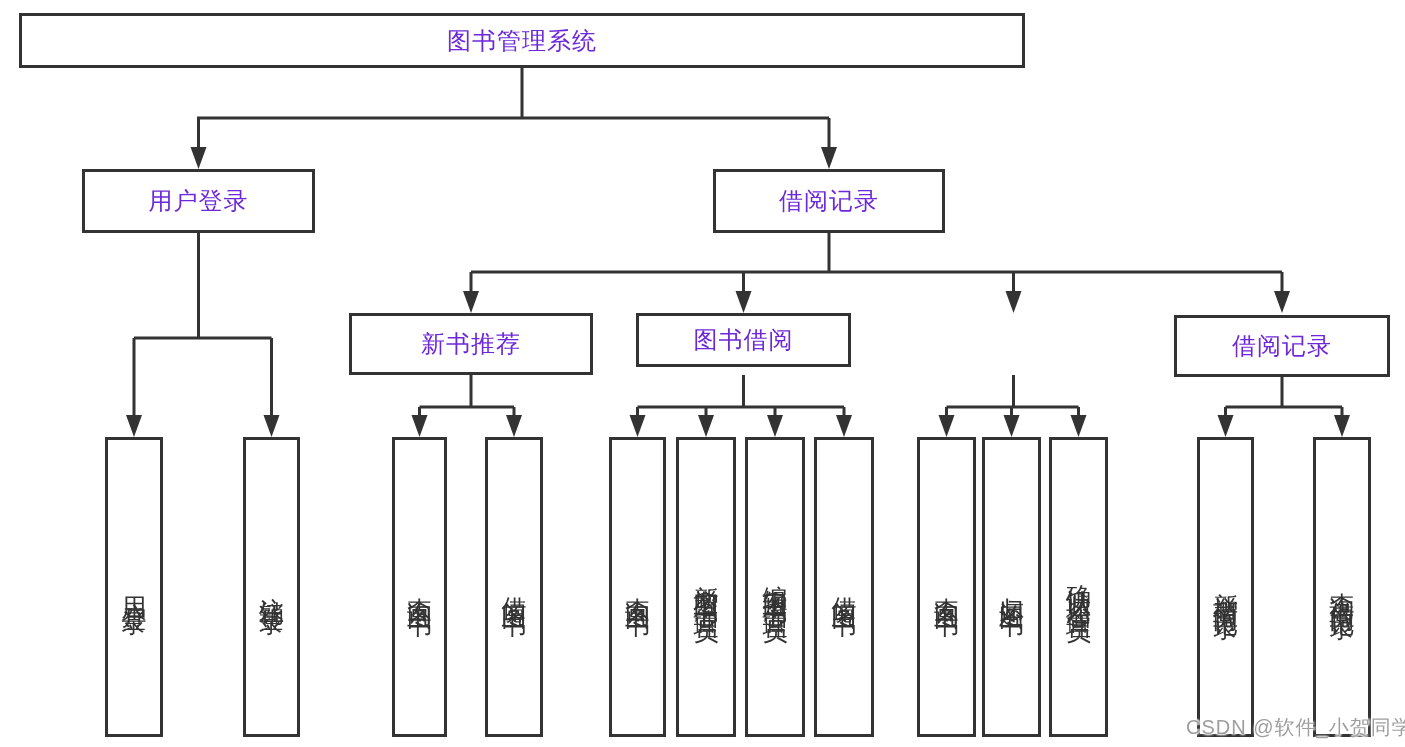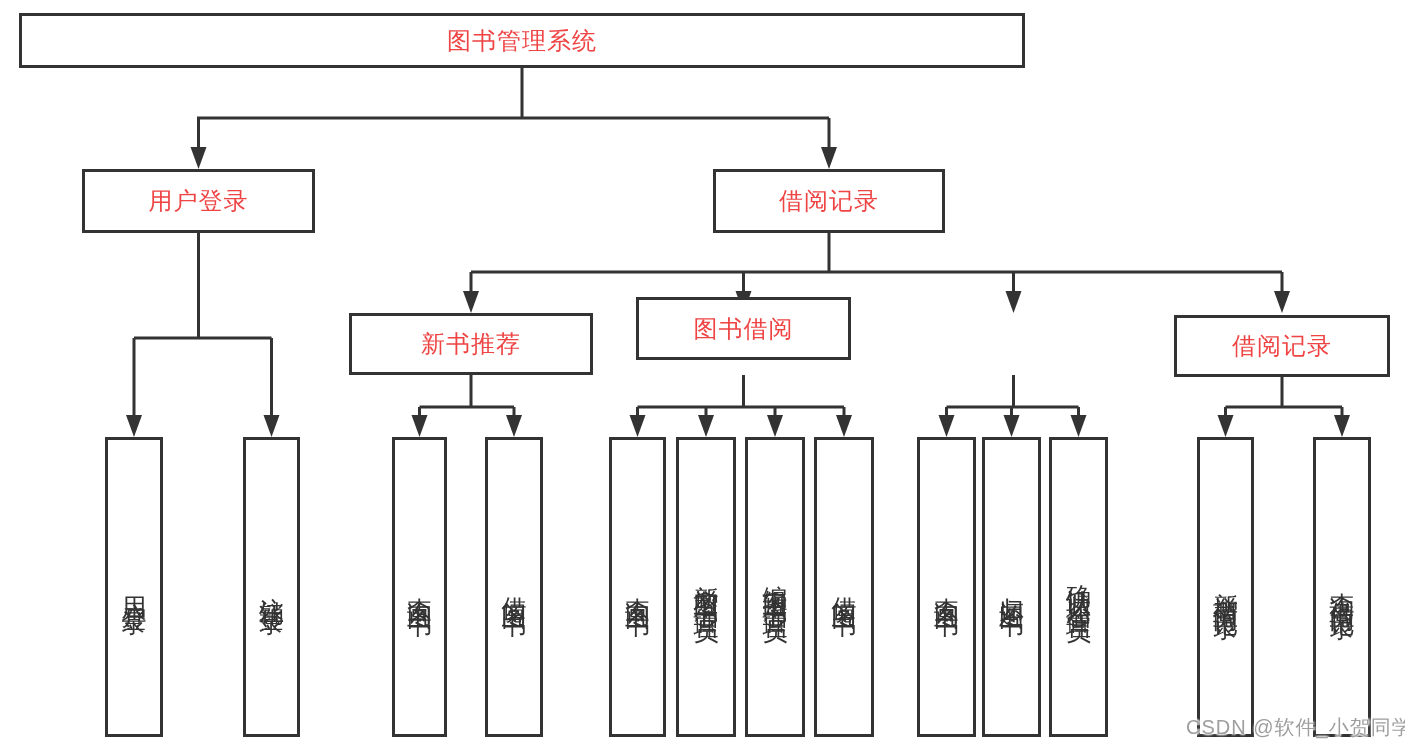--- a/index.html
+++ b/index.html
@@ -8,21 +8,21 @@
     position:relative; width:1405px; height:747px;
     background:#ffffff; overflow:hidden;
     font-family:"Liberation Sans", sans-serif; color:#333333;
   }
   .connectors { position:absolute; left:0; top:0; }
   .node {
     position:absolute; background:#ffffff; border:3px solid #333333;
     display:flex; align-items:center; justify-content:center;
     text-align:center;
   }
-  .hlbl { font-size:24px; letter-spacing:1px; color:#ef4444; white-space:nowrap; }
+  .hlbl { font-size:24px; letter-spacing:1px; color:#6d28d9; white-space:nowrap; }
   .vlbl {
     writing-mode:vertical-rl; text-orientation:mixed;
     font-size:25px; letter-spacing:5px; color:#333333; line-height:1;
   }
   .watermark {
     position:absolute; left:1186px; top:714px;
     font-size:20px; letter-spacing:1px; color:#9e9e9e; white-space:nowrap;
     text-shadow:-1px -1px 2px rgba(255,255,255,.95), 1px 1px 2px rgba(255,255,255,.95),
                 -1px 1px 2px rgba(255,255,255,.95), 1px -1px 2px rgba(255,255,255,.95);
     z-index:5;
@@ -80,21 +80,21 @@
   <div class="node" style="left:82px;top:169px;width:233px;height:64px">
     <span class="hlbl">用户登录</span>
   </div>
   <div class="node" style="left:713px;top:169px;width:232px;height:64px">
     <span class="hlbl">借阅记录</span>
   </div>
 
   <div class="node" style="left:349px;top:313px;width:244px;height:62px">
     <span class="hlbl">新书推荐</span>
   </div>
-  <div class="node" style="left:636px;top:297px;width:215px;height:63px">
+  <div class="node" style="left:636px;top:313px;width:215px;height:54px">
     <span class="hlbl">图书借阅</span>
   </div>
   <div class="node" style="left:1174px;top:315px;width:216px;height:62px">
     <span class="hlbl">借阅记录</span>
   </div>
 
   <div class="node" style="left:105px;top:437px;width:58px;height:300px">
     <span class="vlbl">用户登录</span>
   </div>
   <div class="node" style="left:243px;top:437px;width:57px;height:300px">

